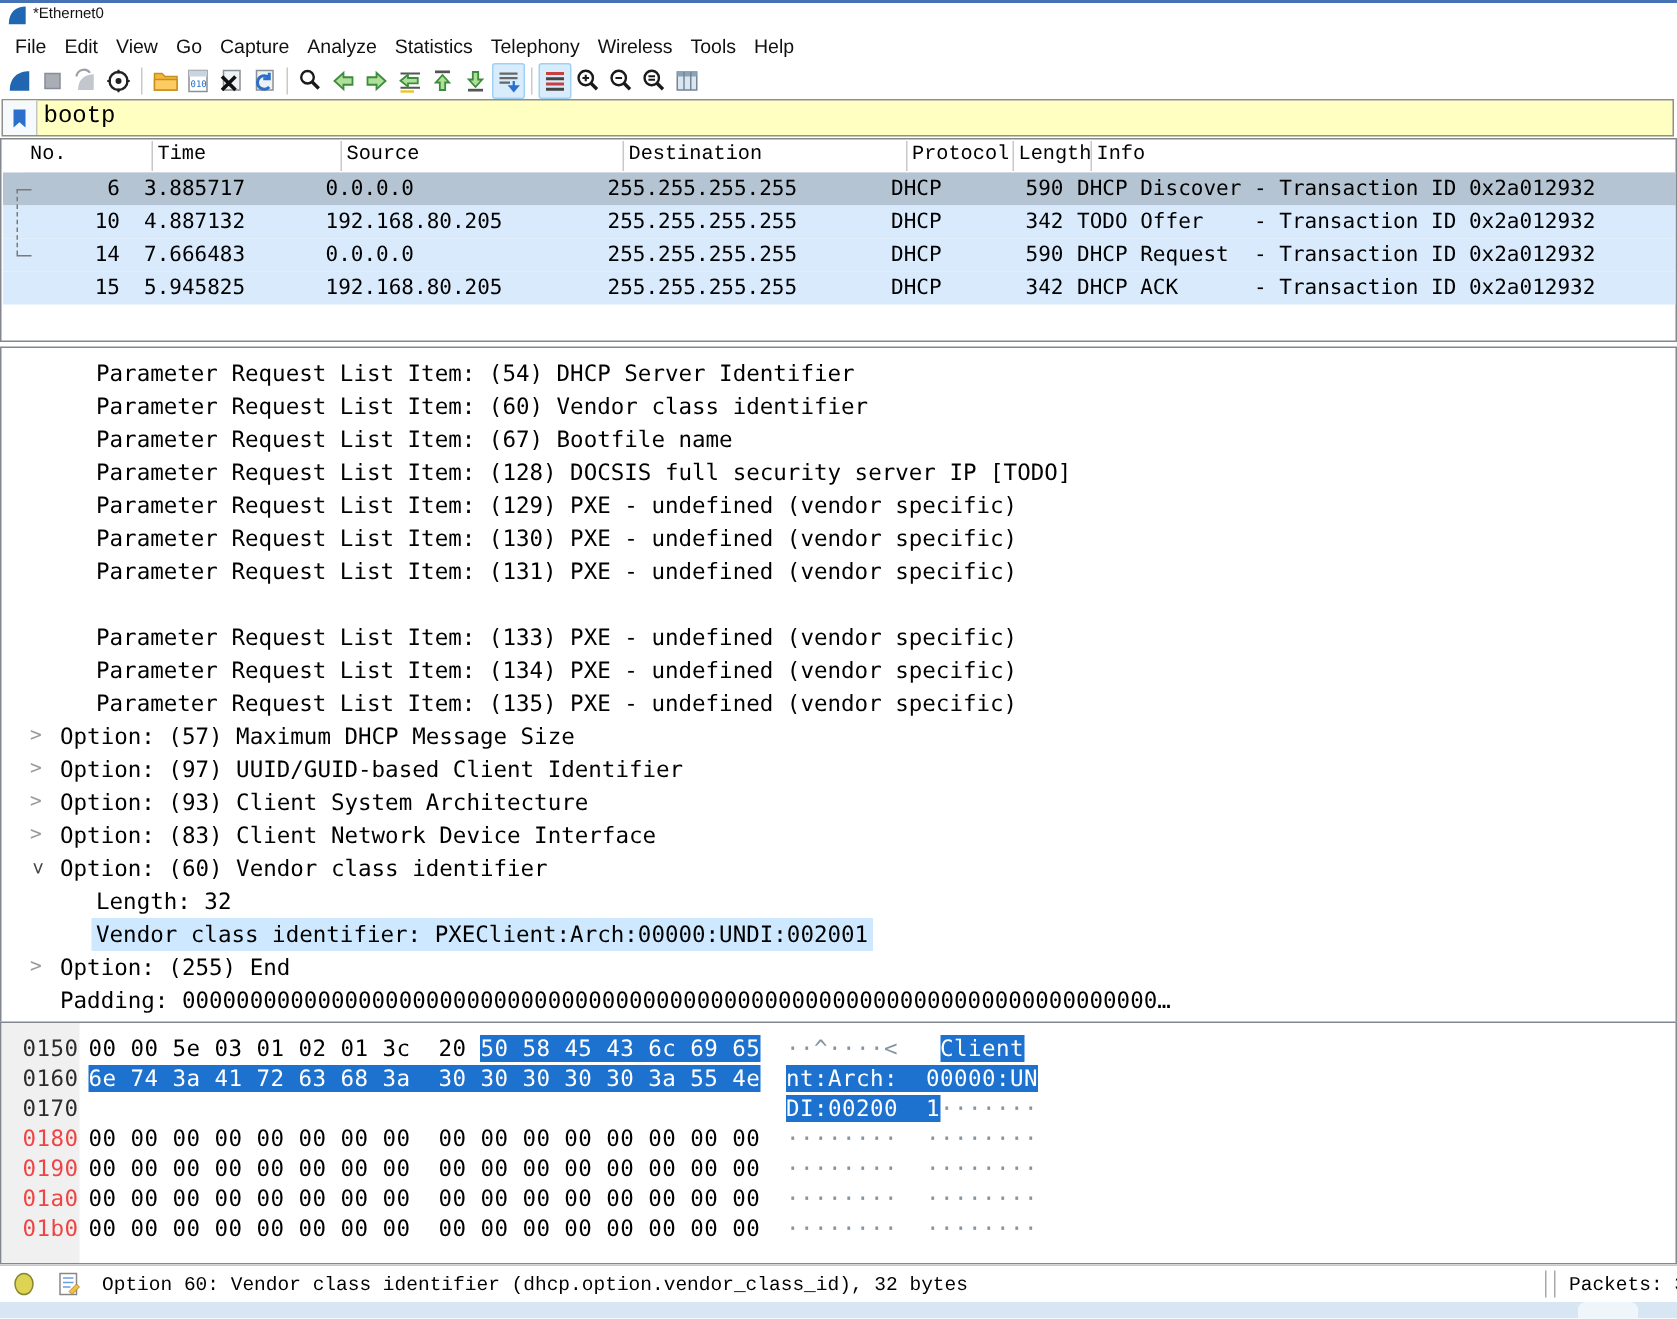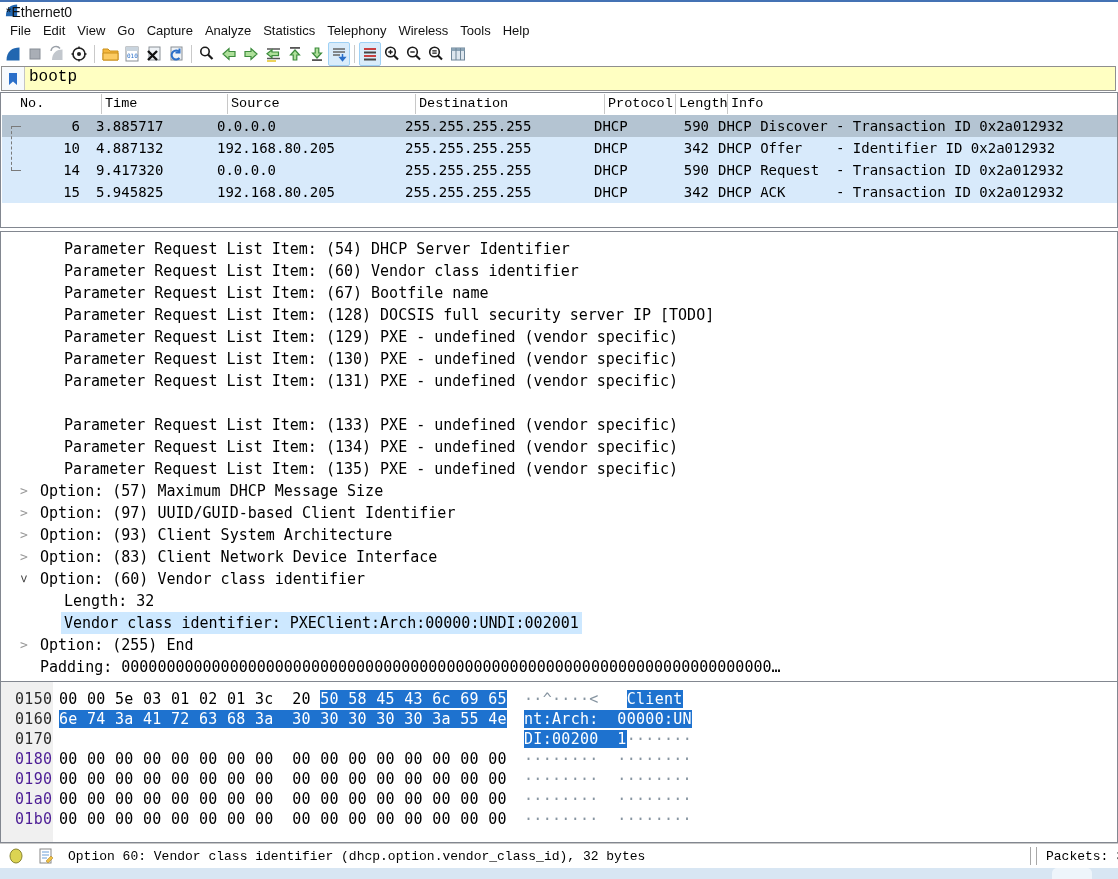--- a/index.html
+++ b/index.html
@@ -2,21 +2,21 @@
 <html><head>
 <meta charset="utf-8">
 <style>
   html,body{margin:0;padding:0;}
   body{width:1118px;height:879px;position:relative;background:#fff;overflow:hidden;
        font-family:"Liberation Sans",sans-serif;}
   .abs{position:absolute;}
   
   #accentline{left:0;top:0;width:1118px;height:2px;background:#4472b4;}
   #titlebar{left:0;top:2px;width:1118px;height:18px;background:#fff;}
-  #titletext{left:6px;top:2px;font-size:14px;color:#111;}
+  #titletext{left:22px;top:2px;font-size:10px;color:#111;}
   
   #menubar{left:0;top:20px;width:1118px;height:21px;background:#fff;display:flex;align-items:center;padding-left:4px;box-sizing:border-box;}
   .mi{font-size:13px;color:#111;padding:0 6px;}
   
   #toolbar{left:0;top:41px;width:1118px;height:25px;background:#fff;display:flex;align-items:center;padding-left:2px;box-sizing:border-box;}
   .tbtn{width:20px;height:22px;display:flex;align-items:center;justify-content:center;margin:0;border:1px solid transparent;border-radius:2px;}
   .tbtn.toggled{background:#d9ecfb;border:1px solid #9fd1f5;}
   .tsep{width:1px;height:18px;background:#c9c9c9;margin:0 4px;}
   
   #filterbar{left:1px;top:66px;width:1115px;height:25px;background:#ffffc2;border:1px solid #8f8f8f;box-sizing:border-box;display:flex;align-items:stretch;}
@@ -36,21 +36,21 @@
   #details{left:0;top:231px;width:1118px;height:518px;background:#fff;border:1px solid #828790;box-sizing:border-box;overflow:hidden;}
   .dline{position:absolute;left:1px;width:1110px;height:22px;line-height:22px;font-family:"DejaVu Sans Mono",monospace;font-size:15px;color:#000;}
   .dtext{position:absolute;top:0;white-space:pre;}
   .dtext.hl{background:#cde8ff;padding:0 3px;margin-left:-3px;}
   .chev{position:absolute;left:16px;top:0;width:12px;text-align:center;color:#9a9a9a;font-size:13px;}
   .chev.down{color:#444;transform:rotate(90deg);}
   
   #hexpane{left:0;top:681px;width:1118px;height:162px;background:#fff;border:1px solid #828790;box-sizing:border-box;overflow:hidden;}
   #offstrip{position:absolute;left:0;top:0;width:52px;height:160px;background:#f0f0f0;}
   .hrow{position:absolute;left:0;width:1116px;height:20px;line-height:20px;font-family:"DejaVu Sans Mono",monospace;font-size:15px;letter-spacing:0.3px;white-space:pre;}
-  .off{position:absolute;left:14px;color:#4c1d95;}
+  .off{position:absolute;left:14px;color:#ef4444;}
   .off.dark{color:#2b2b2b;}
   .hx{position:absolute;left:58px;}
   .asc{position:absolute;left:523px;}
   .seg-n{color:#000;}
   .seg-g{color:#8795a1;}
   .seg-s{color:#fff;background:#1e72cf;}
   
   #status{left:0;top:843px;width:1118px;height:25px;background:#fff;border-top:1px solid #c8c8c8;}
   #statustext{position:absolute;left:68px;top:5px;font-family:"Liberation Mono",monospace;font-size:13px;color:#000;white-space:pre;}
   #statsep{position:absolute;left:1030px;top:3px;width:5px;height:18px;border-left:1px solid #a8a8a8;border-right:1px solid #a8a8a8;}
@@ -245,25 +245,25 @@
       <span class="pcell" style="left:659px;width:48px;text-align:right">590</span>
       <span class="pcell" style="left:716px">DHCP Discover - Transaction ID 0x2a012932</span>
     </div>
     <div class="prow" style="top:44px">
       <span class="pcell" style="left:0;width:78px;text-align:right">10</span>
       <span class="pcell" style="left:94px">4.887132</span>
       <span class="pcell" style="left:215px">192.168.80.205</span>
       <span class="pcell" style="left:403px">255.255.255.255</span>
       <span class="pcell" style="left:592px">DHCP</span>
       <span class="pcell" style="left:659px;width:48px;text-align:right">342</span>
-      <span class="pcell" style="left:716px">DHCP Offer    - Identifier ID 0x2a012932</span>
+      <span class="pcell" style="left:716px">TODO Offer    - Transaction ID 0x2a012932</span>
     </div>
     <div class="prow" style="top:66px">
       <span class="pcell" style="left:0;width:78px;text-align:right">14</span>
-      <span class="pcell" style="left:94px">9.417320</span>
+      <span class="pcell" style="left:94px">7.666483</span>
       <span class="pcell" style="left:215px">0.0.0.0</span>
       <span class="pcell" style="left:403px">255.255.255.255</span>
       <span class="pcell" style="left:592px">DHCP</span>
       <span class="pcell" style="left:659px;width:48px;text-align:right">590</span>
       <span class="pcell" style="left:716px">DHCP Request  - Transaction ID 0x2a012932</span>
     </div>
     <div class="prow" style="top:88px">
       <span class="pcell" style="left:0;width:78px;text-align:right">15</span>
       <span class="pcell" style="left:94px">5.945825</span>
       <span class="pcell" style="left:215px">192.168.80.205</span>

